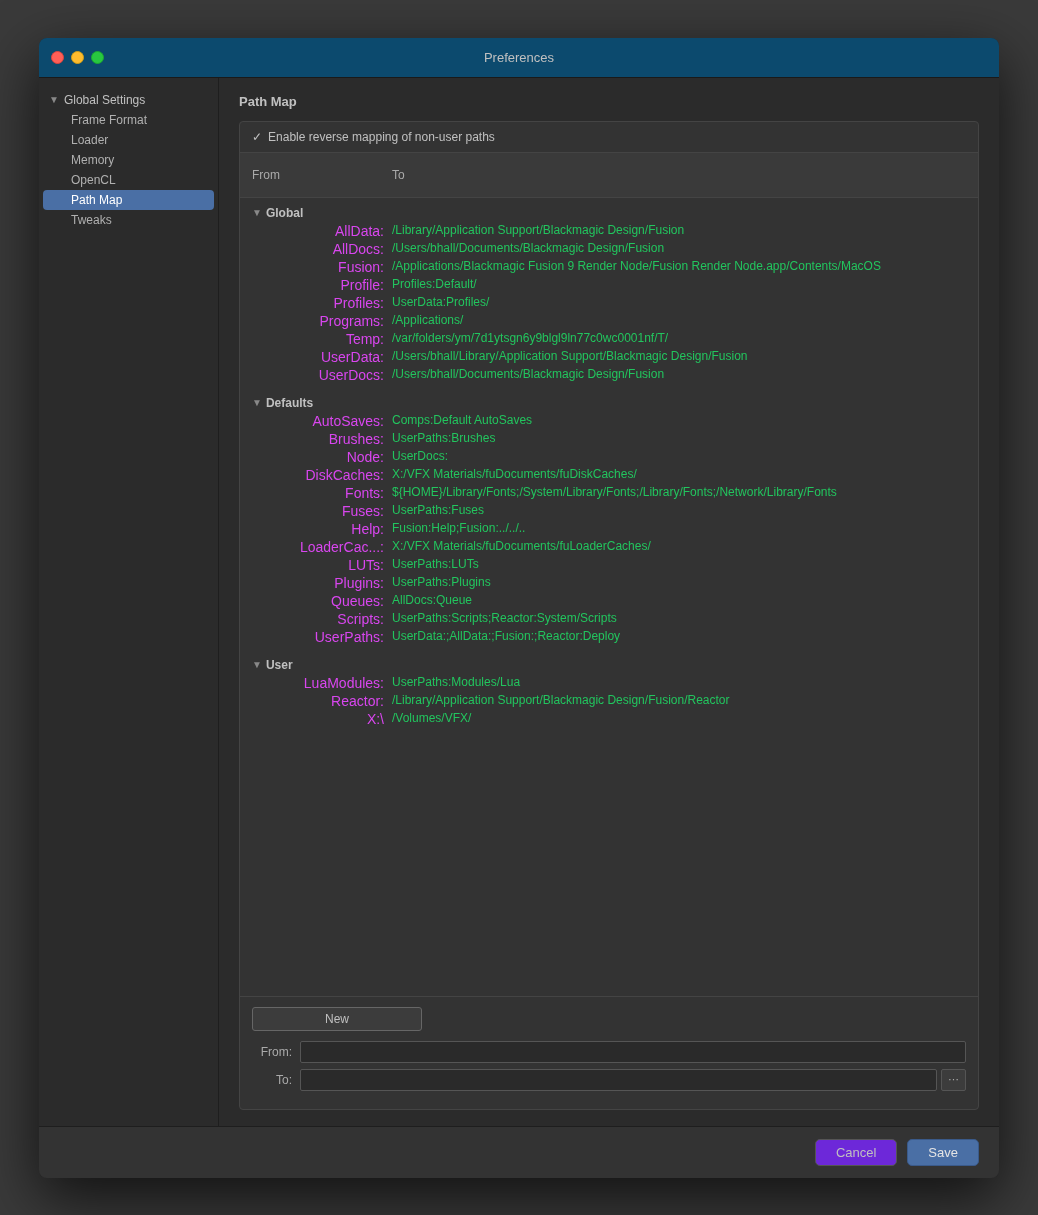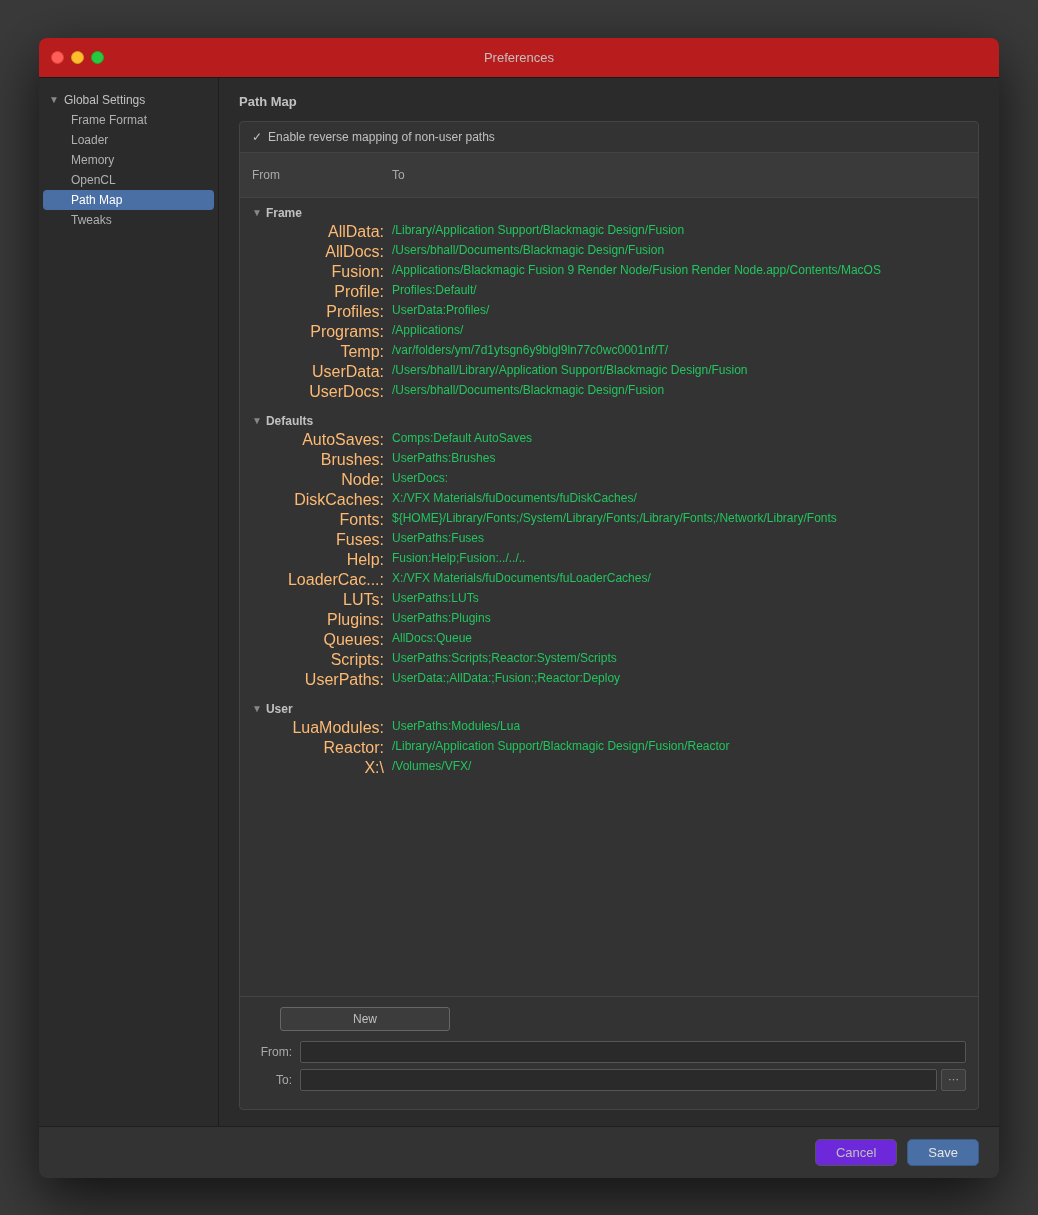--- a/index.html
+++ b/index.html
@@ -18,21 +18,21 @@
       min-height: 1140px;
       background: #2b2b2b;
       border-radius: 8px;
       box-shadow: 0 20px 60px rgba(0,0,0,0.7);
       display: flex;
       flex-direction: column;
       overflow: hidden;
     }
     .titlebar {
       height: 40px;
-      background: #b91c1c;
+      background: #0c4a6e;
       border-bottom: 1px solid #1a1a1a;
       display: flex;
       align-items: center;
       justify-content: center;
       position: relative;
       flex-shrink: 0;
     }
     .traffic-lights {
       position: absolute;
       left: 12px;
@@ -155,42 +155,41 @@
     .section-chevron {
       font-size: 10px;
       color: #888;
     }
     .data-row {
       display: grid;
       grid-template-columns: 140px 1fr;
       padding: 1px 0;
     }
     .data-key {
-      color: #fdba74;
-      font-size: 16px;
+      color: #d946ef;
+      font-size: 14px;
       padding-right: 8px;
       text-align: right;
     }
     .data-val {
       color: #22c55e;
       font-size: 12px;
       overflow: hidden;
       text-overflow: ellipsis;
       white-space: nowrap;
     }
     .new-section {
       margin-top: 12px;
       padding-top: 10px;
       border-top: 1px solid #444;
     }
     .new-button-row {
       display: flex;
       align-items: flex-start;
       margin-bottom: 10px;
-      margin-left: 28px;
     }
     .btn-new {
       background: #3c3c3c;
       border: 1px solid #666;
       color: #c0c0c0;
       font-size: 12px;
       padding: 4px 0;
       width: 170px;
       text-align: center;
       border-radius: 3px;
@@ -315,21 +314,21 @@
 
         <div class="table-header">
           <div class="table-header-cell">From</div>
           <div class="table-header-cell">To</div>
         </div>
 
         <div class="table-body">
 
           <div class="section-header">
             <span class="section-chevron">▼</span>
-            <span>Frame</span>
+            <span>Global</span>
           </div>
           <div class="data-row">
             <div class="data-key">AllData:</div>
             <div class="data-val">/Library/Application Support/Blackmagic Design/Fusion</div>
           </div>
           <div class="data-row">
             <div class="data-key">AllDocs:</div>
             <div class="data-val">/Users/bhall/Documents/Blackmagic Design/Fusion</div>
           </div>
           <div class="data-row">

